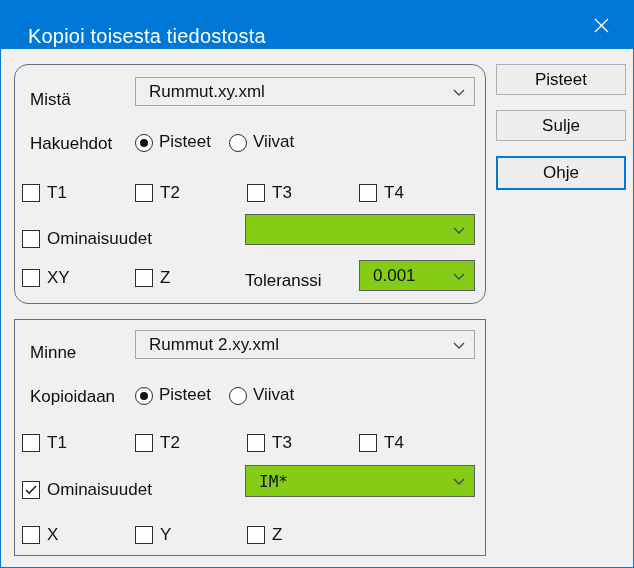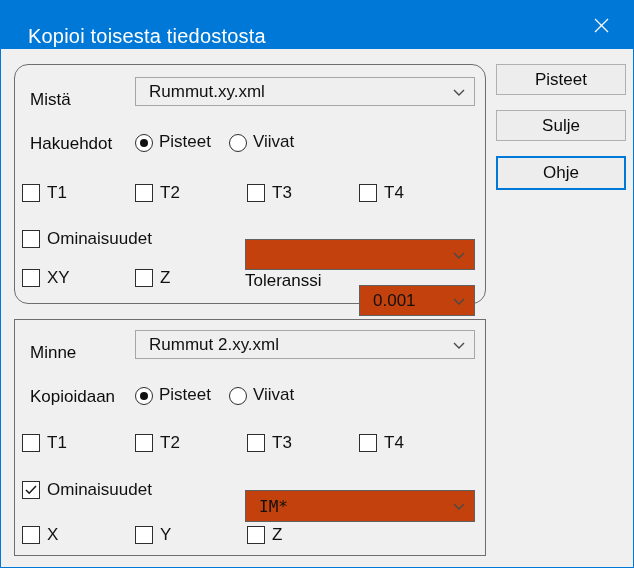--- a/index.html
+++ b/index.html
@@ -51,23 +51,22 @@
   .combo {
     position:absolute;
     display:flex; align-items:center;
     border:1px solid #a6a6a6;
     background:#efefef;
     padding-left:13px;
     font-size:17px;
     cursor:default;
   }
   .combo.editable {
-    background:#c2410c;
+    background:#84cc16;
     border:1px solid #616161;
-    margin-top:25px;
   }
   .combo .chev {
     position:absolute; right:9px; top:50%;
     margin-top:-3px;
     display:block;
   }
   .combo .combo-text { overflow:hidden; white-space:nowrap; }
   .combo .mono { font-family:"DejaVu Sans Mono","Liberation Mono",monospace; font-size:16px; }
 
   

